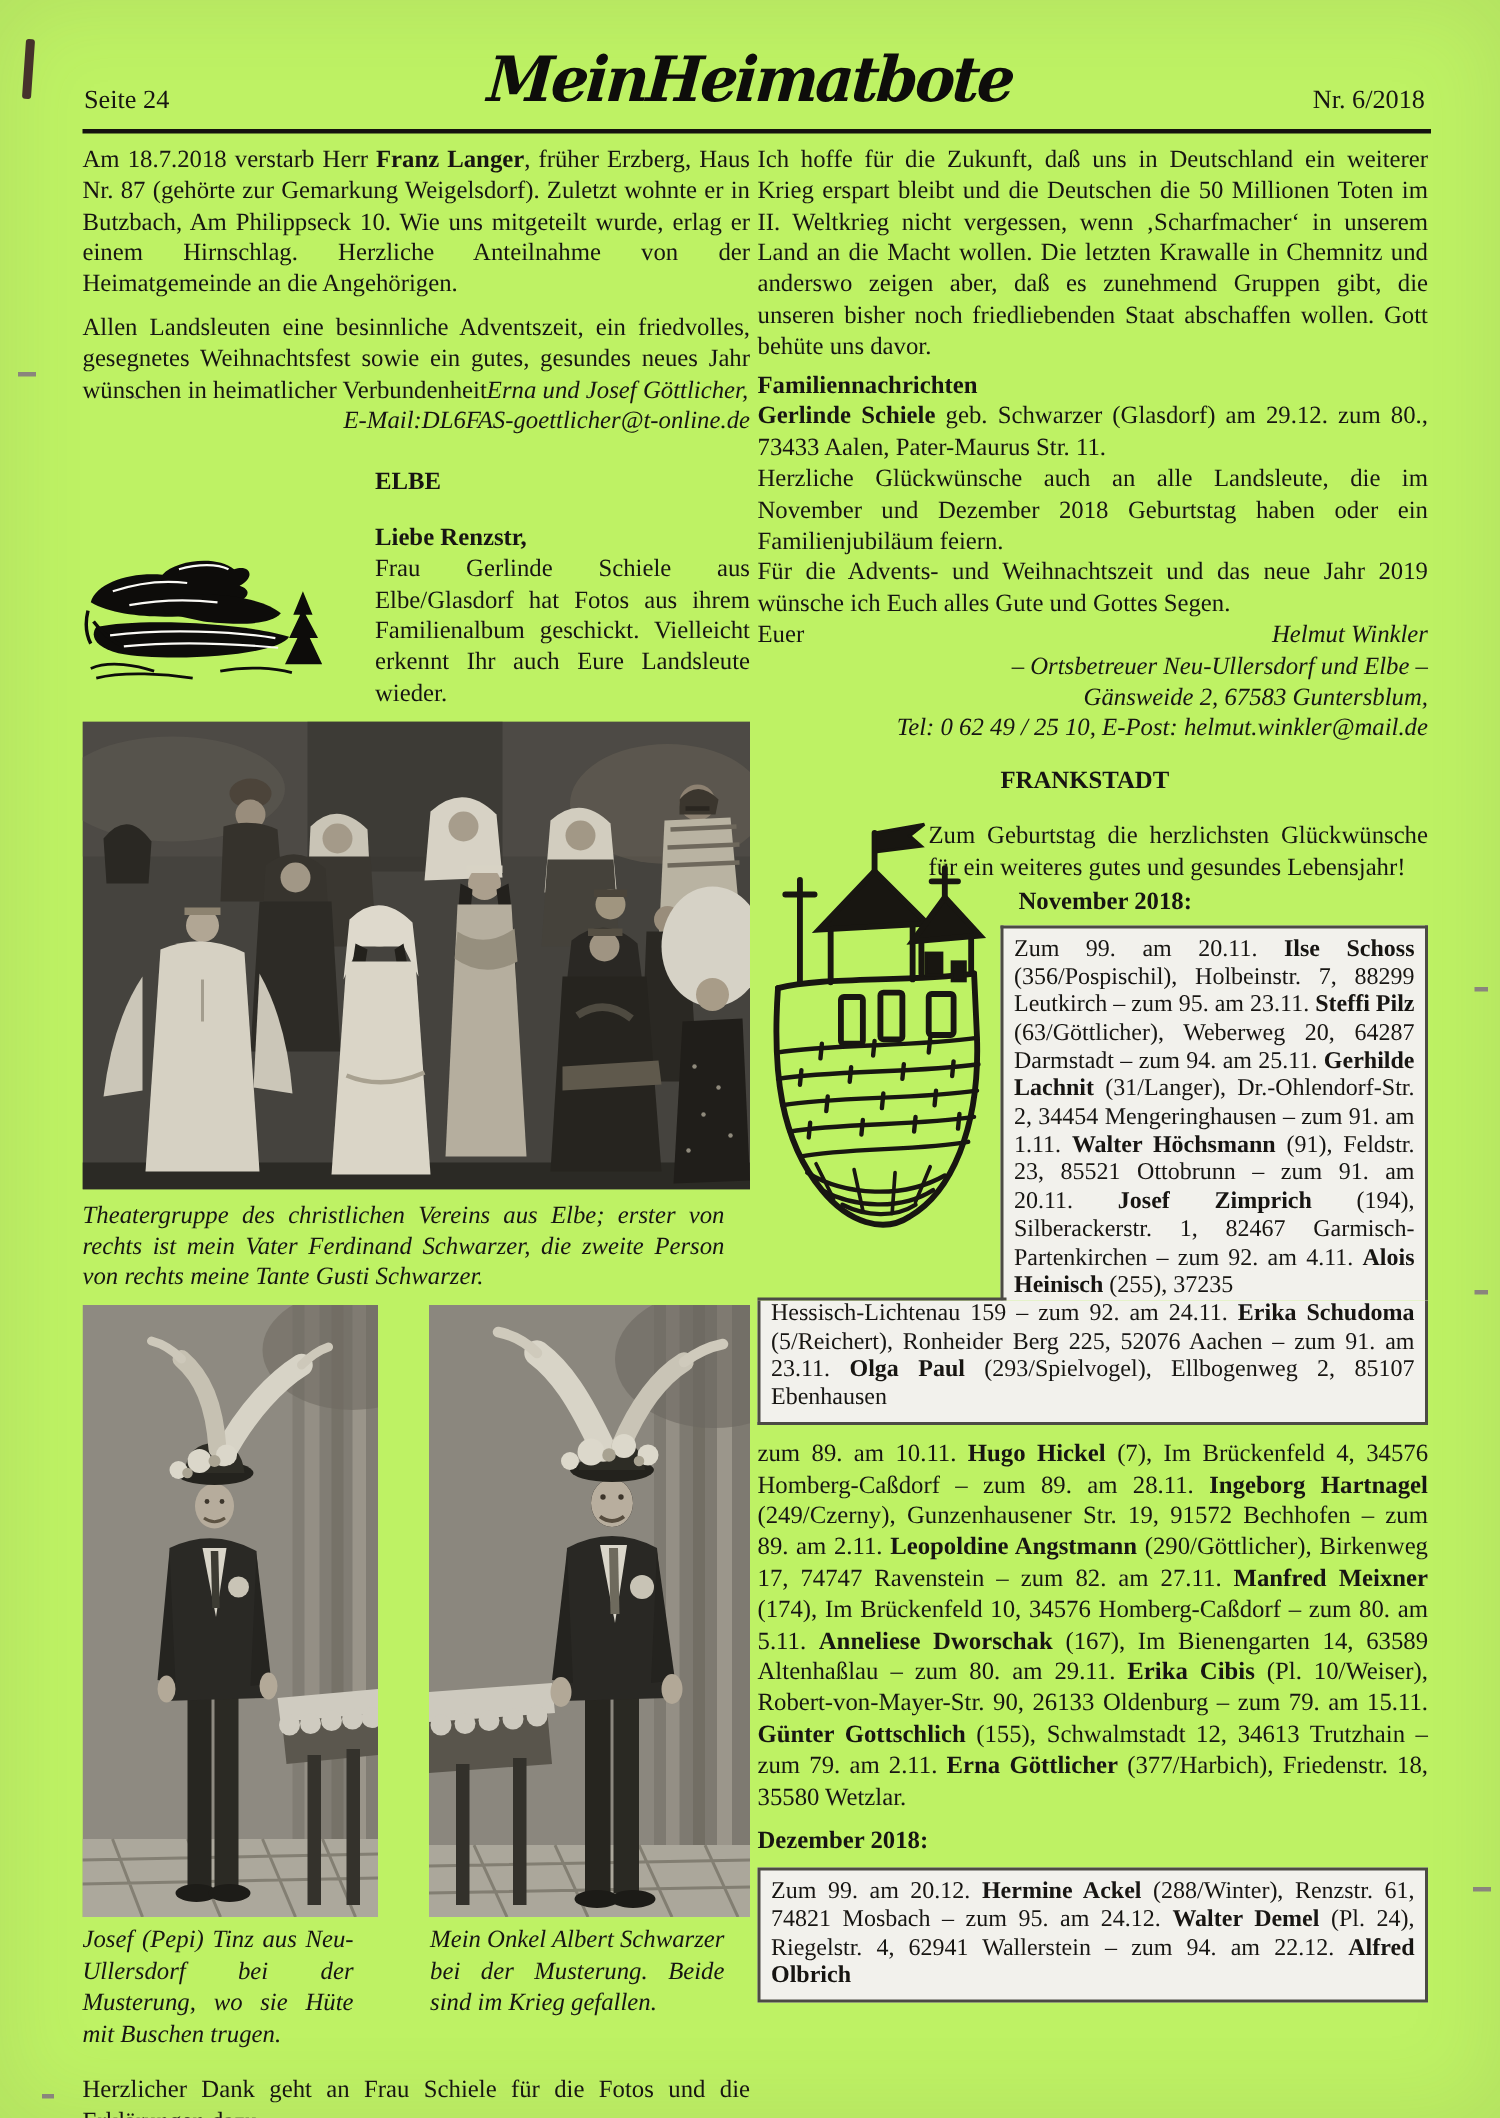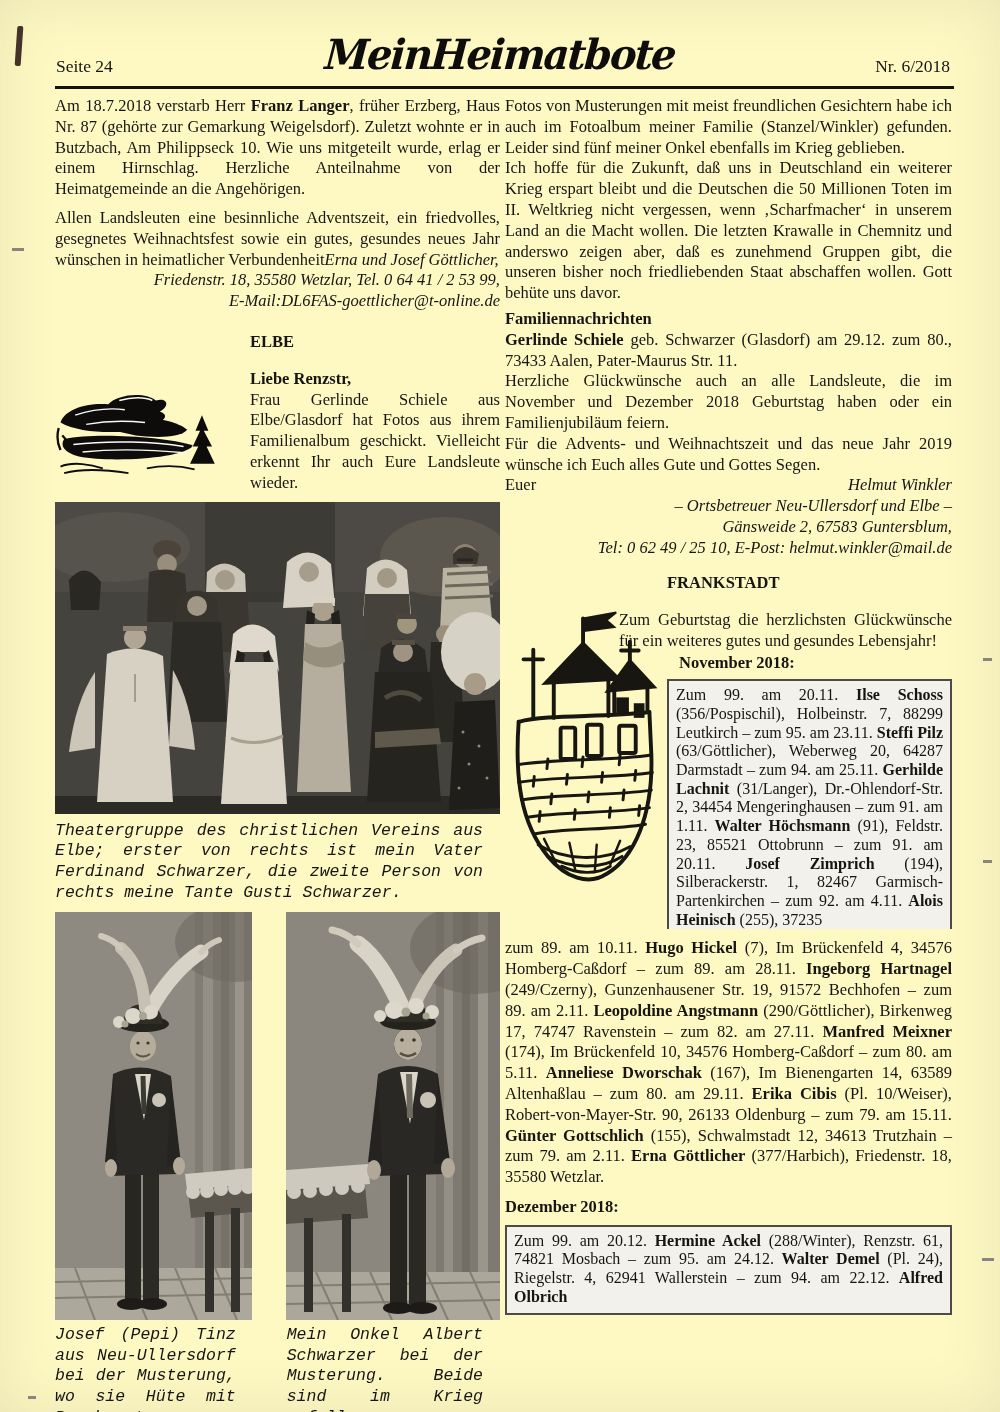--- a/index.html
+++ b/index.html
@@ -1,16 +1,16 @@
 <!DOCTYPE html>
 <html lang="de"><head>
 <meta charset="utf-8">
 <style>
   html,body{margin:0;padding:0;}
-  #page{position:relative;width:1000px;height:1412px;background:#fef9c3;overflow:hidden;
+  #page{position:relative;width:1000px;height:1412px;background:#bef264;overflow:hidden;
         font-family:"Liberation Serif",serif;color:#171512;
         box-shadow:inset 0 0 60px rgba(90,85,70,.12);}
   
   .hdr-pagenum{position:absolute;left:56px;top:56px;font-size:17.5px;}
   .hdr-issue{position:absolute;right:50px;top:56px;font-size:17.5px;}
   .masthead{position:absolute;left:0;right:0;top:30px;text-align:center;
             font-family:"DejaVu Serif",serif;font-weight:bold;font-style:italic;
             font-size:40px;letter-spacing:-2px;color:#0e0d0b;
             transform:skewX(-4deg) scaleY(1.04);}
   .hdr-rule{position:absolute;left:55px;right:46px;top:86px;border-top:3px solid #14130f;}
@@ -23,21 +23,21 @@
   .right-it{text-align:right;font-style:italic;}
   .bold{font-weight:bold;}
   
   .elbe-row{display:flex;gap:15px;margin:16px 0 8px 0;}
   .woodcut{width:180px;flex:0 0 180px;margin-top:40px;}
   .elbe-text{flex:1;}
   .elbe-title{font-weight:bold;margin:4px 0 16px 0;}
   .elbe-sal{font-weight:bold;}
   
   .photo-frame{display:block;margin:4px 0 7px 0;}
-  .caption{font-style:italic;text-align:justify;margin:0 17px 8px 0;font-family:Liberation Mono, monospace;}
+  .caption{font-style:italic;text-align:justify;margin:0 17px 8px 0;}
   .portraits-row{display:flex;gap:34px;margin-top:2px;}
   .captions-row{display:flex;gap:34px;margin-top:5px;}
   .capcol-l{width:197px;}
   .capcol-r{width:214px;}
   .thanks{margin-top:9px;}
   
   .signoff-row{display:flex;justify-content:space-between;gap:28px;}
   .sig-name{font-style:italic;}
   .frank{position:relative;margin-top:14px;}
   .crest{position:absolute;left:0;top:36px;width:160px;height:288px;}
@@ -79,21 +79,20 @@
   <div class="mark mark-r1"></div>
   <div class="mark mark-r2"></div>
   <div class="mark mark-r3"></div>
   <div class="mark mark-b1"></div>
 
   <div class="col col-left">
 
     <p class="p"><span>Am 18.7.2018 verstarb Herr </span><span style="font-weight: bold;">Franz Langer</span><span>, früher Erzberg, Haus Nr. 87 (gehörte zur Gemarkung Weigelsdorf). Zuletzt wohnte er in Butzbach, Am Philippseck 10. Wie uns mitgeteilt wurde, erlag er einem Hirnschlag. Herzliche Anteilnahme von der Heimatgemeinde an die Angehörigen.</span></p>
 
     <p class="p0" style="margin-top:8px"><span>Allen Landsleuten eine besinnliche Adventszeit, ein friedvolles, gesegnetes Weihnachtsfest sowie ein gutes, gesundes neues Jahr wünschen in heimatlicher Verbundenheit</span><span style="font-style: italic;">Erna und Josef Göttlicher,</span></p>
-    <div class="right-it">Friedenstr. 18, 35580 Wetzlar, Tel. 0 64 41 / 2 53 99,</div>
     <div class="right-it">E-Mail:DL6FAS-goettlicher@t-online.de</div>
 
     <div class="elbe-row">
       <svg class="woodcut" viewBox="0 0 196 106" xmlns="http://www.w3.org/2000/svg">
         <path fill="#0d0c0a" d="M6 44 C10 30 34 22 58 24 C68 13 98 10 110 20 C122 16 126 26 114 32 C126 36 118 44 104 47 L96 51 C74 56 28 57 6 44 Z"></path>
         <path fill="#0d0c0a" d="M56 42 C90 34 130 40 144 52 C136 62 104 60 88 58 L60 52 Z"></path>
         <path fill="#0d0c0a" d="M10 62 C42 55 118 59 150 69 C142 83 62 88 26 81 C10 77 5 69 10 62 Z"></path>
         <path fill="#0d0c0a" d="M160 36 L167 53 L162 53 L171 70 L165 70 L174 89 L147 89 L156 70 L150 70 L158 53 L153 53 Z"></path>
         <path fill="none" stroke="#0d0c0a" stroke-width="2" d="M6 92 C20 86 40 90 52 94 M10 99 C30 94 60 96 80 99 M100 94 C120 90 140 92 152 95"></path>
         <path fill="none" stroke="#0d0c0a" stroke-width="2.5" d="M8 58 C14 66 20 72 30 76 M4 50 C2 58 2 66 6 74"></path>
@@ -298,21 +297,20 @@
     <div class="captions-row">
       <p class="caption capcol-l">Josef (Pepi) Tinz aus Neu-Ullersdorf bei der Musterung, wo sie Hüte mit Buschen trugen.</p>
       <p class="caption capcol-r">Mein Onkel Albert Schwarzer bei der Musterung. Beide sind im Krieg gefallen.</p>
     </div>
 
     <p class="p thanks">Herzlicher Dank geht an Frau Schiele für die Fotos und die Erklärungen dazu.</p>
   </div>
 
   <div class="col col-right">
 
-    <p class="p0">Fotos von Musterungen mit meist freundlichen Gesichtern habe ich auch im Fotoalbum meiner Familie (Stanzel/Winkler) gefunden. Leider sind fünf meiner Onkel ebenfalls im Krieg geblieben.</p>
     <p class="p0">Ich hoffe für die Zukunft, daß uns in Deutschland ein weiterer Krieg erspart bleibt und die Deutschen die 50 Millionen Toten im II. Weltkrieg nicht vergessen, wenn ‚Scharfmacher‘ in unserem Land an die Macht wollen. Die letzten Krawalle in Chemnitz und anderswo zeigen aber, daß es zunehmend Gruppen gibt, die unseren bisher noch friedliebenden Staat abschaffen wollen. Gott behüte uns davor.</p>
 
     <div class="bold" style="margin-top:5px">Familiennachrichten</div>
     <p class="p0"><span style="font-weight: bold;">Gerlinde Schiele</span><span> geb. Schwarzer (Glasdorf) am 29.12. zum 80., 73433 Aalen, Pater-Maurus Str. 11.</span></p>
     <p class="p0">Herzliche Glückwünsche auch an alle Landsleute, die im November und Dezember 2018 Geburtstag haben oder ein Familienjubiläum feiern.</p>
     <p class="p0">Für die Advents- und Weihnachtszeit und das neue Jahr 2019 wünsche ich Euch alles Gute und Gottes Segen.</p>
 
     <div class="signoff-row">
       <span>Euer</span>
       <span class="sig-name">Helmut Winkler</span>
@@ -363,20 +361,21 @@
           <path d="M58 262 C74 270 94 271 108 262" stroke-width="3"></path>
           <path d="M40 234 L52 258 M66 238 L72 266 M94 240 L92 268 M118 236 L108 260" stroke-width="2.5"></path>
         </g>
       </svg>
 
       <div class="fr-title">FRANKSTADT</div>
       <p class="fr-intro">Zum Geburtstag die herzlichsten Glückwünsche für ein weiteres gutes und gesundes Lebensjahr!</p>
       <div class="fr-novtitle">November 2018:</div>
 
       <div class="gbox box-upper"><span>Zum 99. am 20.11. </span><span style="font-weight: bold;">Ilse Schoss</span><span> (356/Pospischil), Holbeinstr. 7, 88299 Leutkirch – zum 95. am 23.11. </span><span style="font-weight: bold;">Steffi Pilz</span><span> (63/Göttlicher), Weberweg 20, 64287 Darmstadt – zum 94. am 25.11. </span><span style="font-weight: bold;">Gerhilde Lachnit</span><span> (31/Langer), Dr.-Ohlendorf-Str. 2, 34454 Mengeringhausen – zum 91. am 1.11. </span><span style="font-weight: bold;">Walter Höchsmann</span><span> (91), Feldstr. 23, 85521 Ottobrunn – zum 91. am 20.11. </span><span style="font-weight: bold;">Josef Zimprich</span><span> (194), Silberackerstr. 1, 82467 Garmisch-Partenkirchen – zum 92. am 4.11. </span><span style="font-weight: bold;">Alois Heinisch</span><span> (255), 37235</span></div>
+      <div class="gbox box-lower"><span>Hessisch-Lichtenau 159 – zum 92. am 24.11. </span><span style="font-weight: bold;">Erika Schudoma</span><span> (5/Reichert), Ronheider Berg 225, 52076 Aachen – zum 91. am 23.11. </span><span style="font-weight: bold;">Olga Paul</span><span> (293/Spielvogel), Ellbogenweg 2, 85107 Ebenhausen</span></div>
 
       <p class="p0 after-box"><span>zum 89. am 10.11. </span><span style="font-weight: bold;">Hugo Hickel</span><span> (7), Im Brückenfeld 4, 34576 Homberg-Caßdorf – zum 89. am 28.11. </span><span style="font-weight: bold;">Ingeborg Hartnagel</span><span> (249/Czerny), Gunzenhausener Str. 19, 91572 Bechhofen – zum 89. am 2.11. </span><span style="font-weight: bold;">Leopoldine Angstmann</span><span> (290/Göttlicher), Birkenweg 17, 74747 Ravenstein – zum 82. am 27.11. </span><span style="font-weight: bold;">Manfred Meixner</span><span> (174), Im Brückenfeld 10, 34576 Homberg-Caßdorf – zum 80. am 5.11. </span><span style="font-weight: bold;">Anneliese Dworschak</span><span> (167), Im Bienengarten 14, 63589 Altenhaßlau – zum 80. am 29.11. </span><span style="font-weight: bold;">Erika Cibis</span><span> (Pl. 10/Weiser), Robert-von-Mayer-Str. 90, 26133 Oldenburg – zum 79. am 15.11. </span><span style="font-weight: bold;">Günter Gottschlich</span><span> (155), Schwalmstadt 12, 34613 Trutzhain – zum 79. am 2.11. </span><span style="font-weight: bold;">Erna Göttlicher</span><span> (377/Harbich), Friedenstr. 18, 35580 Wetzlar.</span></p>
 
       <div class="dec-title">Dezember 2018:</div>
       <div class="gbox dec-box"><span>Zum 99. am 20.12. </span><span style="font-weight: bold;">Hermine Ackel</span><span> (288/Winter), Renzstr. 61, 74821 Mosbach – zum 95. am 24.12. </span><span style="font-weight: bold;">Walter Demel</span><span> (Pl. 24), Riegelstr. 4, 62941 Wallerstein – zum 94. am 22.12. </span><span style="font-weight: bold;">Alfred Olbrich</span></div>
 
     </div>
   </div>
 
 </div>

